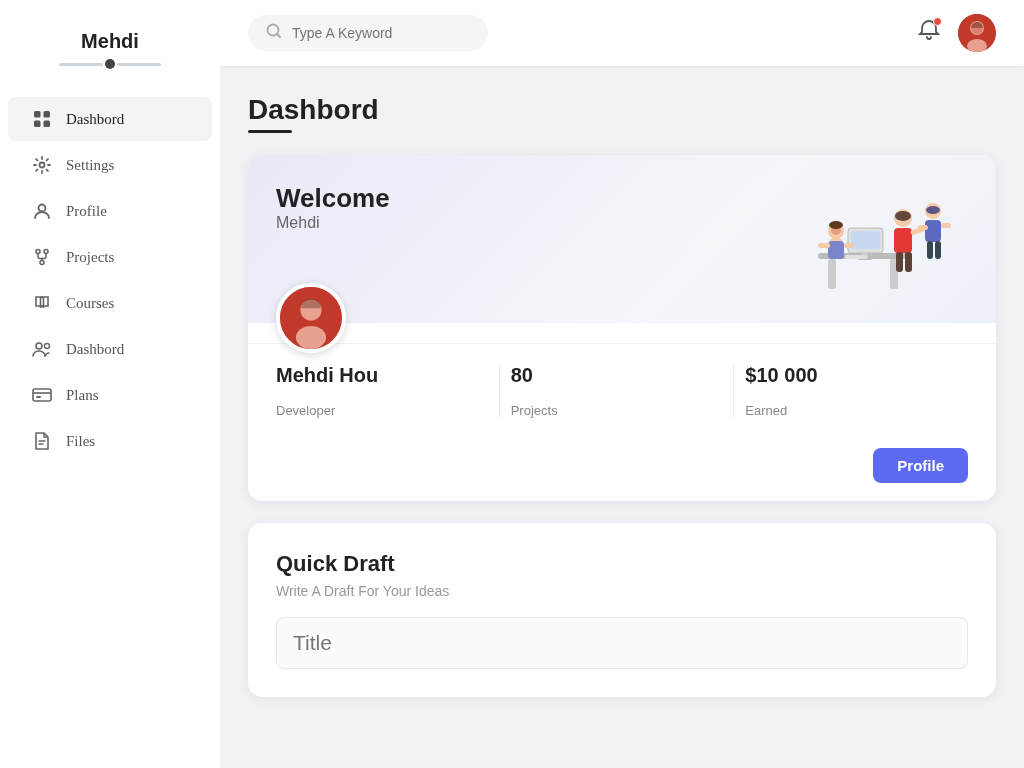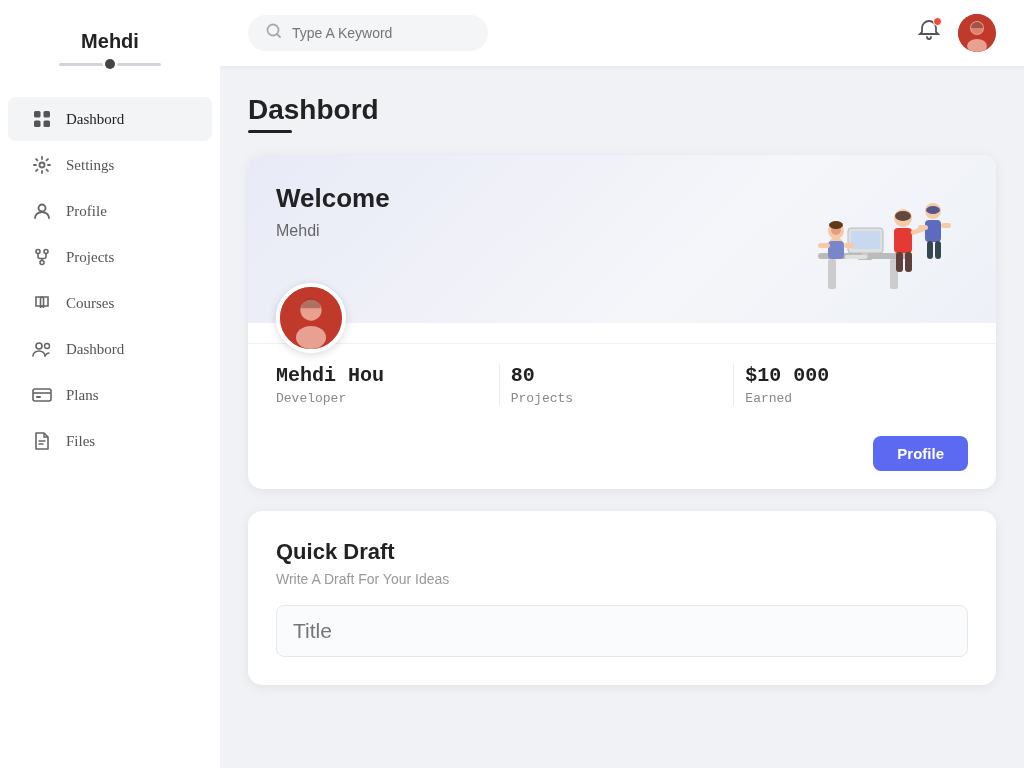--- a/index.html
+++ b/index.html
@@ -192,21 +192,21 @@
     }
     .welcome-top {
       padding: 28px 28px 20px 28px;
       display: flex;
       align-items: flex-start;
       justify-content: space-between;
       background: linear-gradient(135deg, #e8eaf6 0%, #f5f6fa 60%, #edf1f7 100%);
       min-height: 160px;
       position: relative;
     }
-    .welcome-text-block { display: flex; flex-direction: column; gap: 8px; }
+    .welcome-text-block { display: flex; flex-direction: column; }
     .welcome-heading {
       font-size: 26px;
       font-weight: 700;
       color: #222;
     }
     .welcome-subname {
       font-size: 16px;
       color: #666;
     }
     .welcome-avatar {
@@ -234,22 +234,21 @@
       display: flex;
       align-items: center;
       padding: 20px 28px 20px 28px;
       margin-top: 20px;
       border-top: 1px solid #f0f2f5;
     }
     .stat-block {
       flex: 1;
       display: flex;
       flex-direction: column;
-      gap: 4px;
-      font-family: Liberation Mono, monospace;
+      gap: 16px;
     }
     .stat-block + .stat-block { border-left: 1px solid #ececec; padding-left: 11px; }
     .stat-value {
       font-size: 20px;
       font-weight: 700;
       color: #222;
     }
     .stat-label {
       font-size: 13px;
       color: #888;

